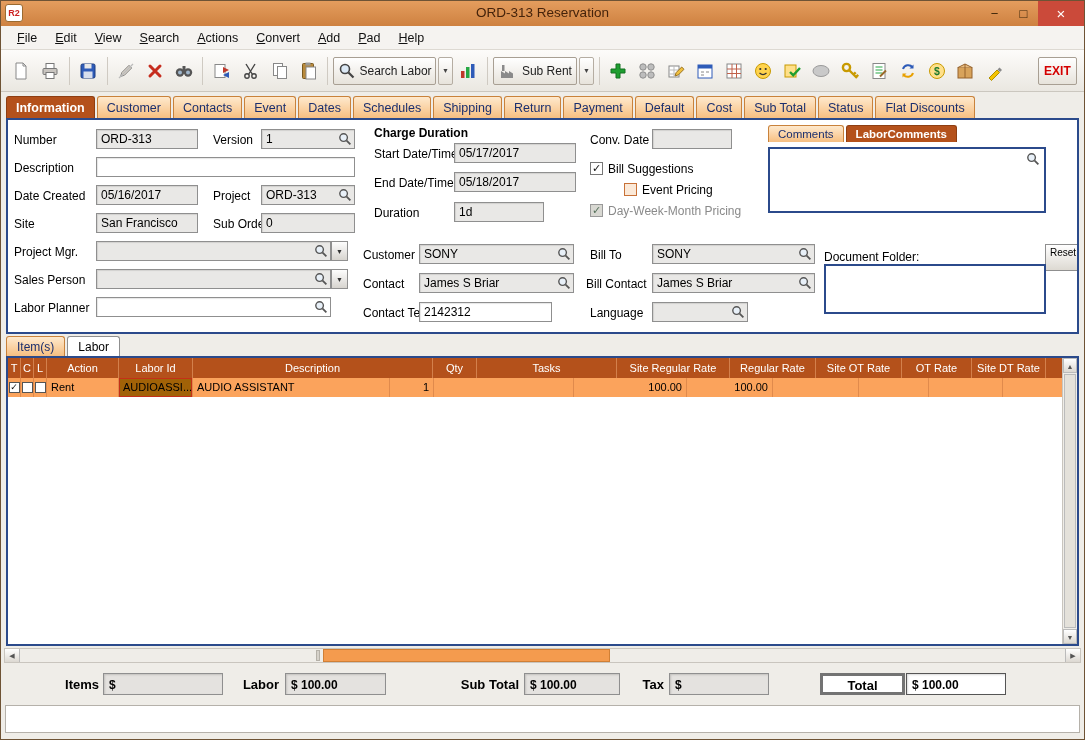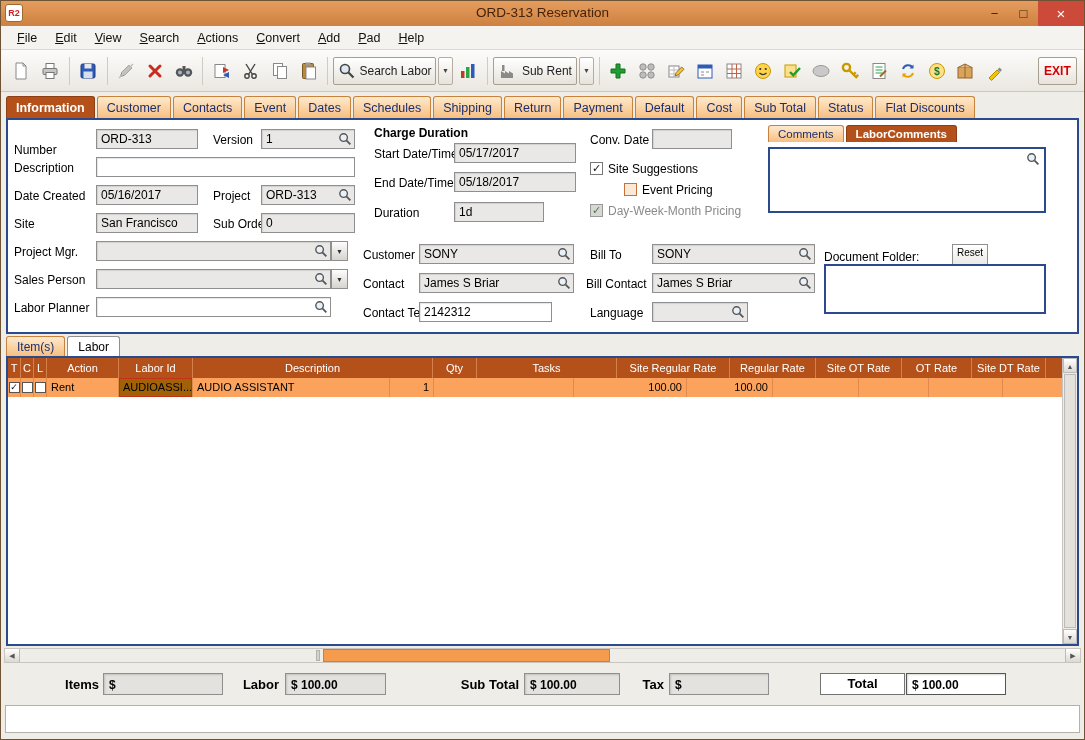--- a/index.html
+++ b/index.html
@@ -90,21 +90,21 @@
 .harrow{width:15px;height:13px;font-size:7px;text-align:center;line-height:13px;color:#555;background:linear-gradient(#FFF,#DCD8D1);border-right:1px solid #BBB;flex:none}
 .harrow.rt{border-right:none;border-left:1px solid #BBB}
 .htrack{flex:1;position:relative}
 .hsplit{position:absolute;left:calc(29% - 7px);width:4px;top:1px;bottom:1px;background:#D6D2CA;border:1px solid #B5B1A8}
 .hthumb{position:absolute;left:29%;width:27.5%;top:0;bottom:0;background:var(--scroll_thumb,#F49B4E);border:1px solid #D07F35}
 
 
 .totals{position:absolute;left:0;top:666px;width:1085px;height:36px}
 .tlabel{position:absolute;top:11px;font-weight:bold;font-size:13px;white-space:nowrap}
 .tfield{position:absolute;top:7px;height:22px;background:#E4E2DF;border:1px solid #8F8F8F;box-shadow:inset 1px 1px 2px rgba(0,0,0,.15);font-size:12px;font-weight:bold;padding:4px 5px;white-space:nowrap;overflow:hidden}
-.tlabelbox{position:absolute;top:7px;height:22px;background:#fff;border:1px solid #737373;text-align:center;font-weight:bold;font-size:13px;line-height:20px}
+.tlabelbox{position:absolute;top:7px;height:22px;background:#fff;border:3px solid #737373;text-align:center;font-weight:bold;font-size:13px;line-height:20px}
 .tfield.white{background:#fff;border-color:#555}
 
 
 .statusbar{position:absolute;left:2px;right:2px;top:702px;height:36px;background:#EFEDE8}
 .statusfield{position:absolute;left:3px;right:3px;top:3px;bottom:5px;background:#fff;border:1px solid #B5B1AA}
 </style>
 </head>
 <body>
 
 <div class="frame"></div>
@@ -393,21 +393,21 @@
     <div class="mtab">Return</div>
     <div class="mtab">Payment</div>
     <div class="mtab">Default</div>
     <div class="mtab">Cost</div>
     <div class="mtab">Sub Total</div>
     <div class="mtab">Status</div>
     <div class="mtab">Flat Discounts</div>
   </div>
 
 <div class="panel" style="left:6px;top:118px;width:1073px;height:216px">
-  <div class="lbl" style="left:6px;top:23px">Number</div>
+  <div class="lbl" style="left:6px;top:13px">Number</div>
   <div class="field" style="left:88px;top:9px;width:102px">
       <span class="fval">ORD-313</span>
     </div>
   <div class="lbl" style="left:205px;top:13px">Version</div>
   <div class="field hasmag" style="left:253px;top:9px;width:94px">
       <span class="fval">1</span>
       <span class="mag">
         <svg width="14" height="14" viewBox="0 0 14 14">
           <circle cx="5.6" cy="5.6" r="3.8" fill="#E8F0F8" stroke="#555" stroke-width="1.4"></circle>
           <line x1="8.6" y1="8.6" x2="12.4" y2="12.4" stroke="#555" stroke-width="1.8"></line>
@@ -493,21 +493,21 @@
       <span class="fval">1d</span>
     </div>
 
   <div class="lbl" style="left:582px;top:13px">Conv. Date</div>
   <div class="field" style="left:644px;top:9px;width:80px">
       <span class="fval"></span>
     </div>
   <div id="form-checkboxes" style="position:absolute;inset:0;pointer-events:none">
       <div class="cbrow" style="top: 41px; pointer-events: auto;">
         <span class="cb checked">✓</span>
-        <span class="cblabel">Site Suggestions</span>
+        <span class="cblabel">Bill Suggestions</span>
       </div>
       <div class="cbrow" style="top: 62px; pointer-events: auto; margin-left: 34px;">
         <span class="cb orange"></span>
         <span class="cblabel">Event Pricing</span>
       </div>
       <div class="cbrow disabled" style="top: 83px; pointer-events: auto;">
         <span class="cb checked dis">✓</span>
         <span class="cblabel">Day-Week-Month Pricing</span>
       </div>
     </div>
@@ -576,21 +576,21 @@
       <span class="fval"></span>
       <span class="mag">
         <svg width="14" height="14" viewBox="0 0 14 14">
           <circle cx="5.6" cy="5.6" r="3.8" fill="#E8F0F8" stroke="#555" stroke-width="1.4"></circle>
           <line x1="8.6" y1="8.6" x2="12.4" y2="12.4" stroke="#555" stroke-width="1.8"></line>
         </svg>
       </span>
     </div>
 
   <div class="lbl" style="left:816px;top:130px">Document Folder:</div>
-  <div class="resetbtn" style="left:944px;top:124px;width:36px;height:35px">Reset</div>
+  <div class="resetbtn" style="left:1037px;top:124px;width:36px;height:27px">Reset</div>
   <div class="docbox" style="left:816px;top:144px;width:222px;height:50px"></div>
 </div>
 
 <div class="dtabs">
     <div class="dtab">Item(s)</div>
     <div class="dtab active">Labor</div>
   </div>
 
 <div class="panel" style="left:6px;top:356px;width:1073px;height:290px">
   <div class="thead">

